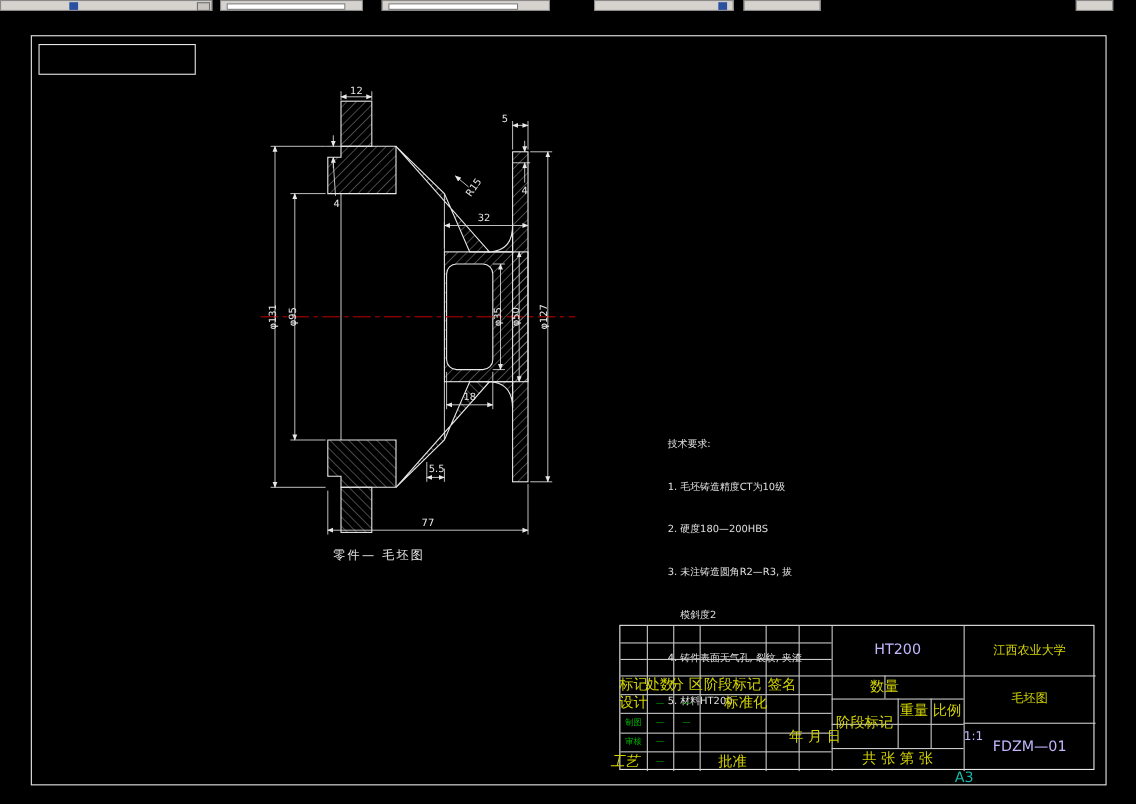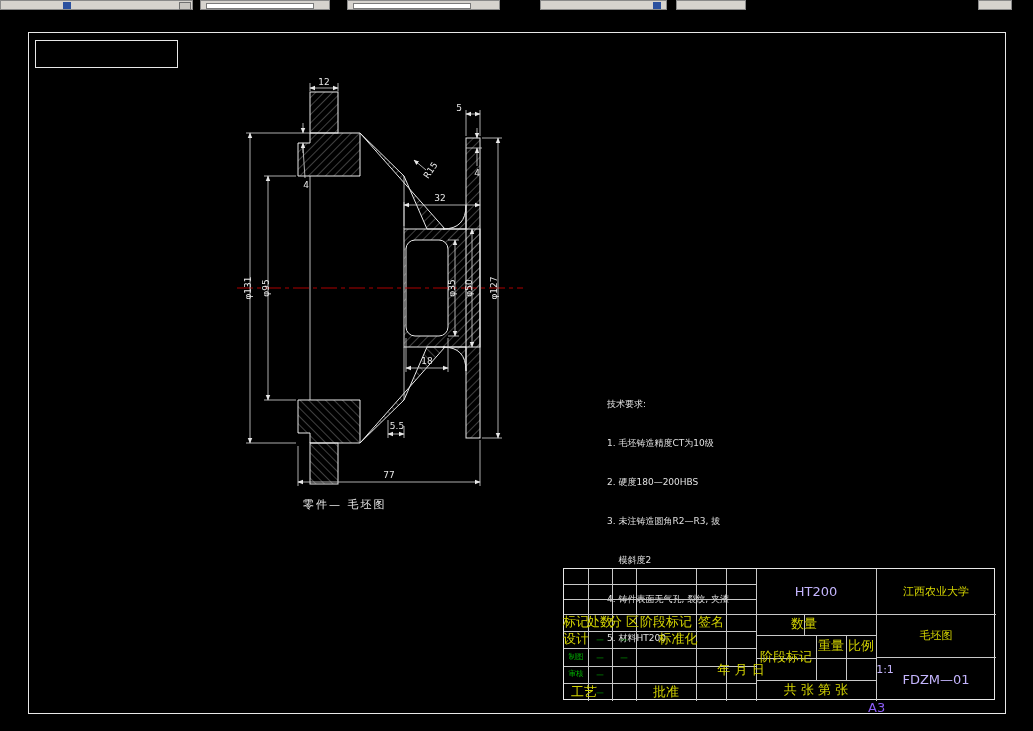--- a/index.html
+++ b/index.html
@@ -18,21 +18,21 @@
   .caption{position:absolute;left:303px;top:497px;color:#e8e8e8;font-size:11px;letter-spacing:2px;}
   .notes{position:absolute;left:607px;top:372px;color:#e0e0e0;font-size:9px;line-height:13px;white-space:pre;}
   
   .tblock{position:absolute;left:563px;top:568px;width:432px;height:132px;border:1px solid #e8e8e8;box-sizing:border-box;}
   .tb-cellline{position:absolute;background:#c8c8c8;}
   .vl{width:1px;}
   .hl{height:1px;}
   .lbl{position:absolute;color:#d4d400;font-size:13px;white-space:nowrap;transform:translate(-50%,-50%);}
   .lblg{position:absolute;color:#00b400;font-size:7.5px;white-space:nowrap;transform:translate(-50%,-50%);}
   .big{position:absolute;color:#c4b5fd;white-space:nowrap;transform:translate(-50%,-50%);}
-  .a3{position:absolute;left:868px;top:700px;color:#8b5cf6;font-size:13px;}
+  .a3{position:absolute;left:868px;top:700px;color:#14b8a6;font-size:13px;}
 </style>
 </head>
 <body>
 
 <div class="tb-seg" style="left:0;width:193px;">
   <span class="tb-blue" style="left:62px;"></span>
   <span class="tb-btn" style="left:178px;"></span>
 </div>
 <div class="tb-seg" style="left:200px;width:130px;">
   <span class="tb-input" style="left:5px;width:108px;"></span>
@@ -195,21 +195,21 @@
   <span class="lblg" style="left:60px;top:70px;">—</span>
   <span class="lbl" style="left:114px;top:70px;">标准化</span>
 
   <span class="lblg" style="left:12px;top:88px;">制图</span>
   <span class="lblg" style="left:36px;top:88px;">—</span>
   <span class="lblg" style="left:60px;top:88px;">—</span>
 
   <span class="lblg" style="left:12px;top:105px;">审核</span>
   <span class="lblg" style="left:36px;top:105px;">—</span>
 
-  <span class="lbl" style="left:20px;top:123px;">工艺</span>
+  <span class="lbl" style="left:4px;top:123px;font-style:italic;">工艺</span>
   <span class="lblg" style="left:36px;top:123px;">—</span>
   <span class="lbl" style="left:102px;top:123px;">批准</span>
 
   <div class="tb-cellline hl" style="left:192px;top:45px;width:120px;"></div>
   <div class="tb-cellline hl" style="left:192px;top:66px;width:120px;"></div>
   <div class="tb-cellline hl" style="left:192px;top:89px;width:120px;"></div>
   <div class="tb-cellline hl" style="left:192px;top:111px;width:120px;"></div>
   <div class="tb-cellline vl" style="left:240px;top:45px;height:21px;"></div>
   <div class="tb-cellline vl" style="left:252px;top:66px;height:45px;"></div>
   <div class="tb-cellline vl" style="left:282px;top:66px;height:45px;"></div>

